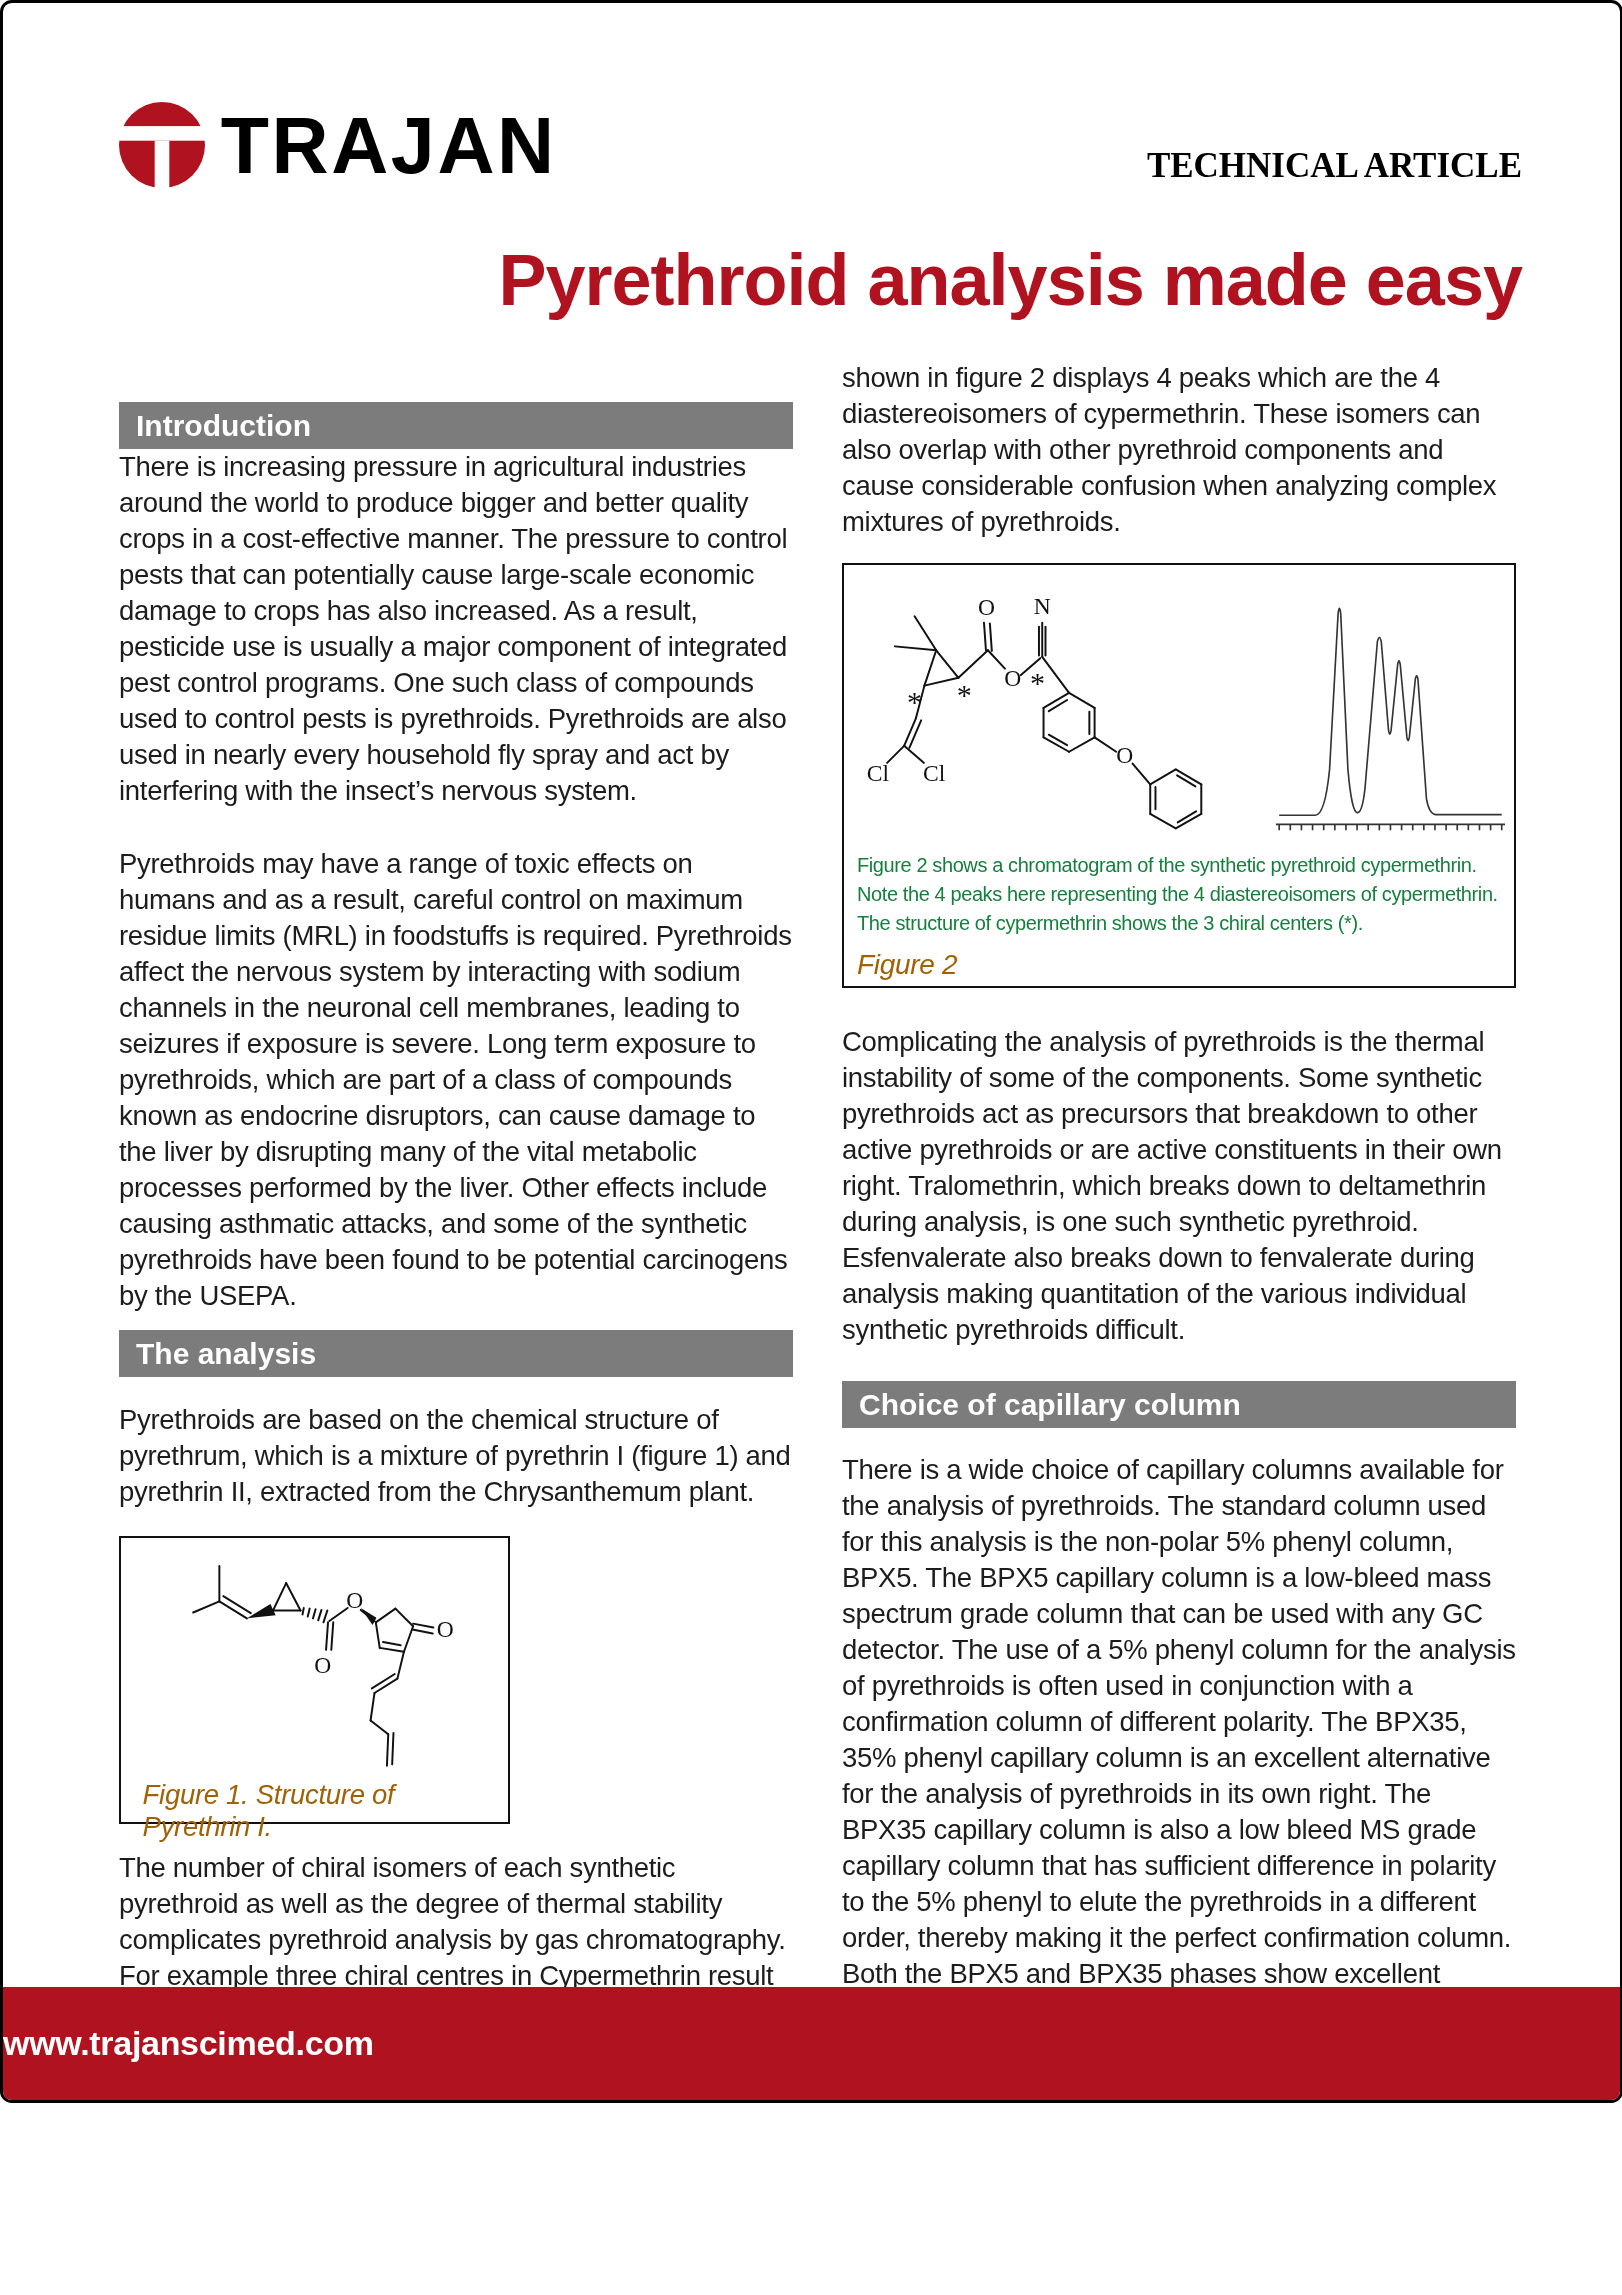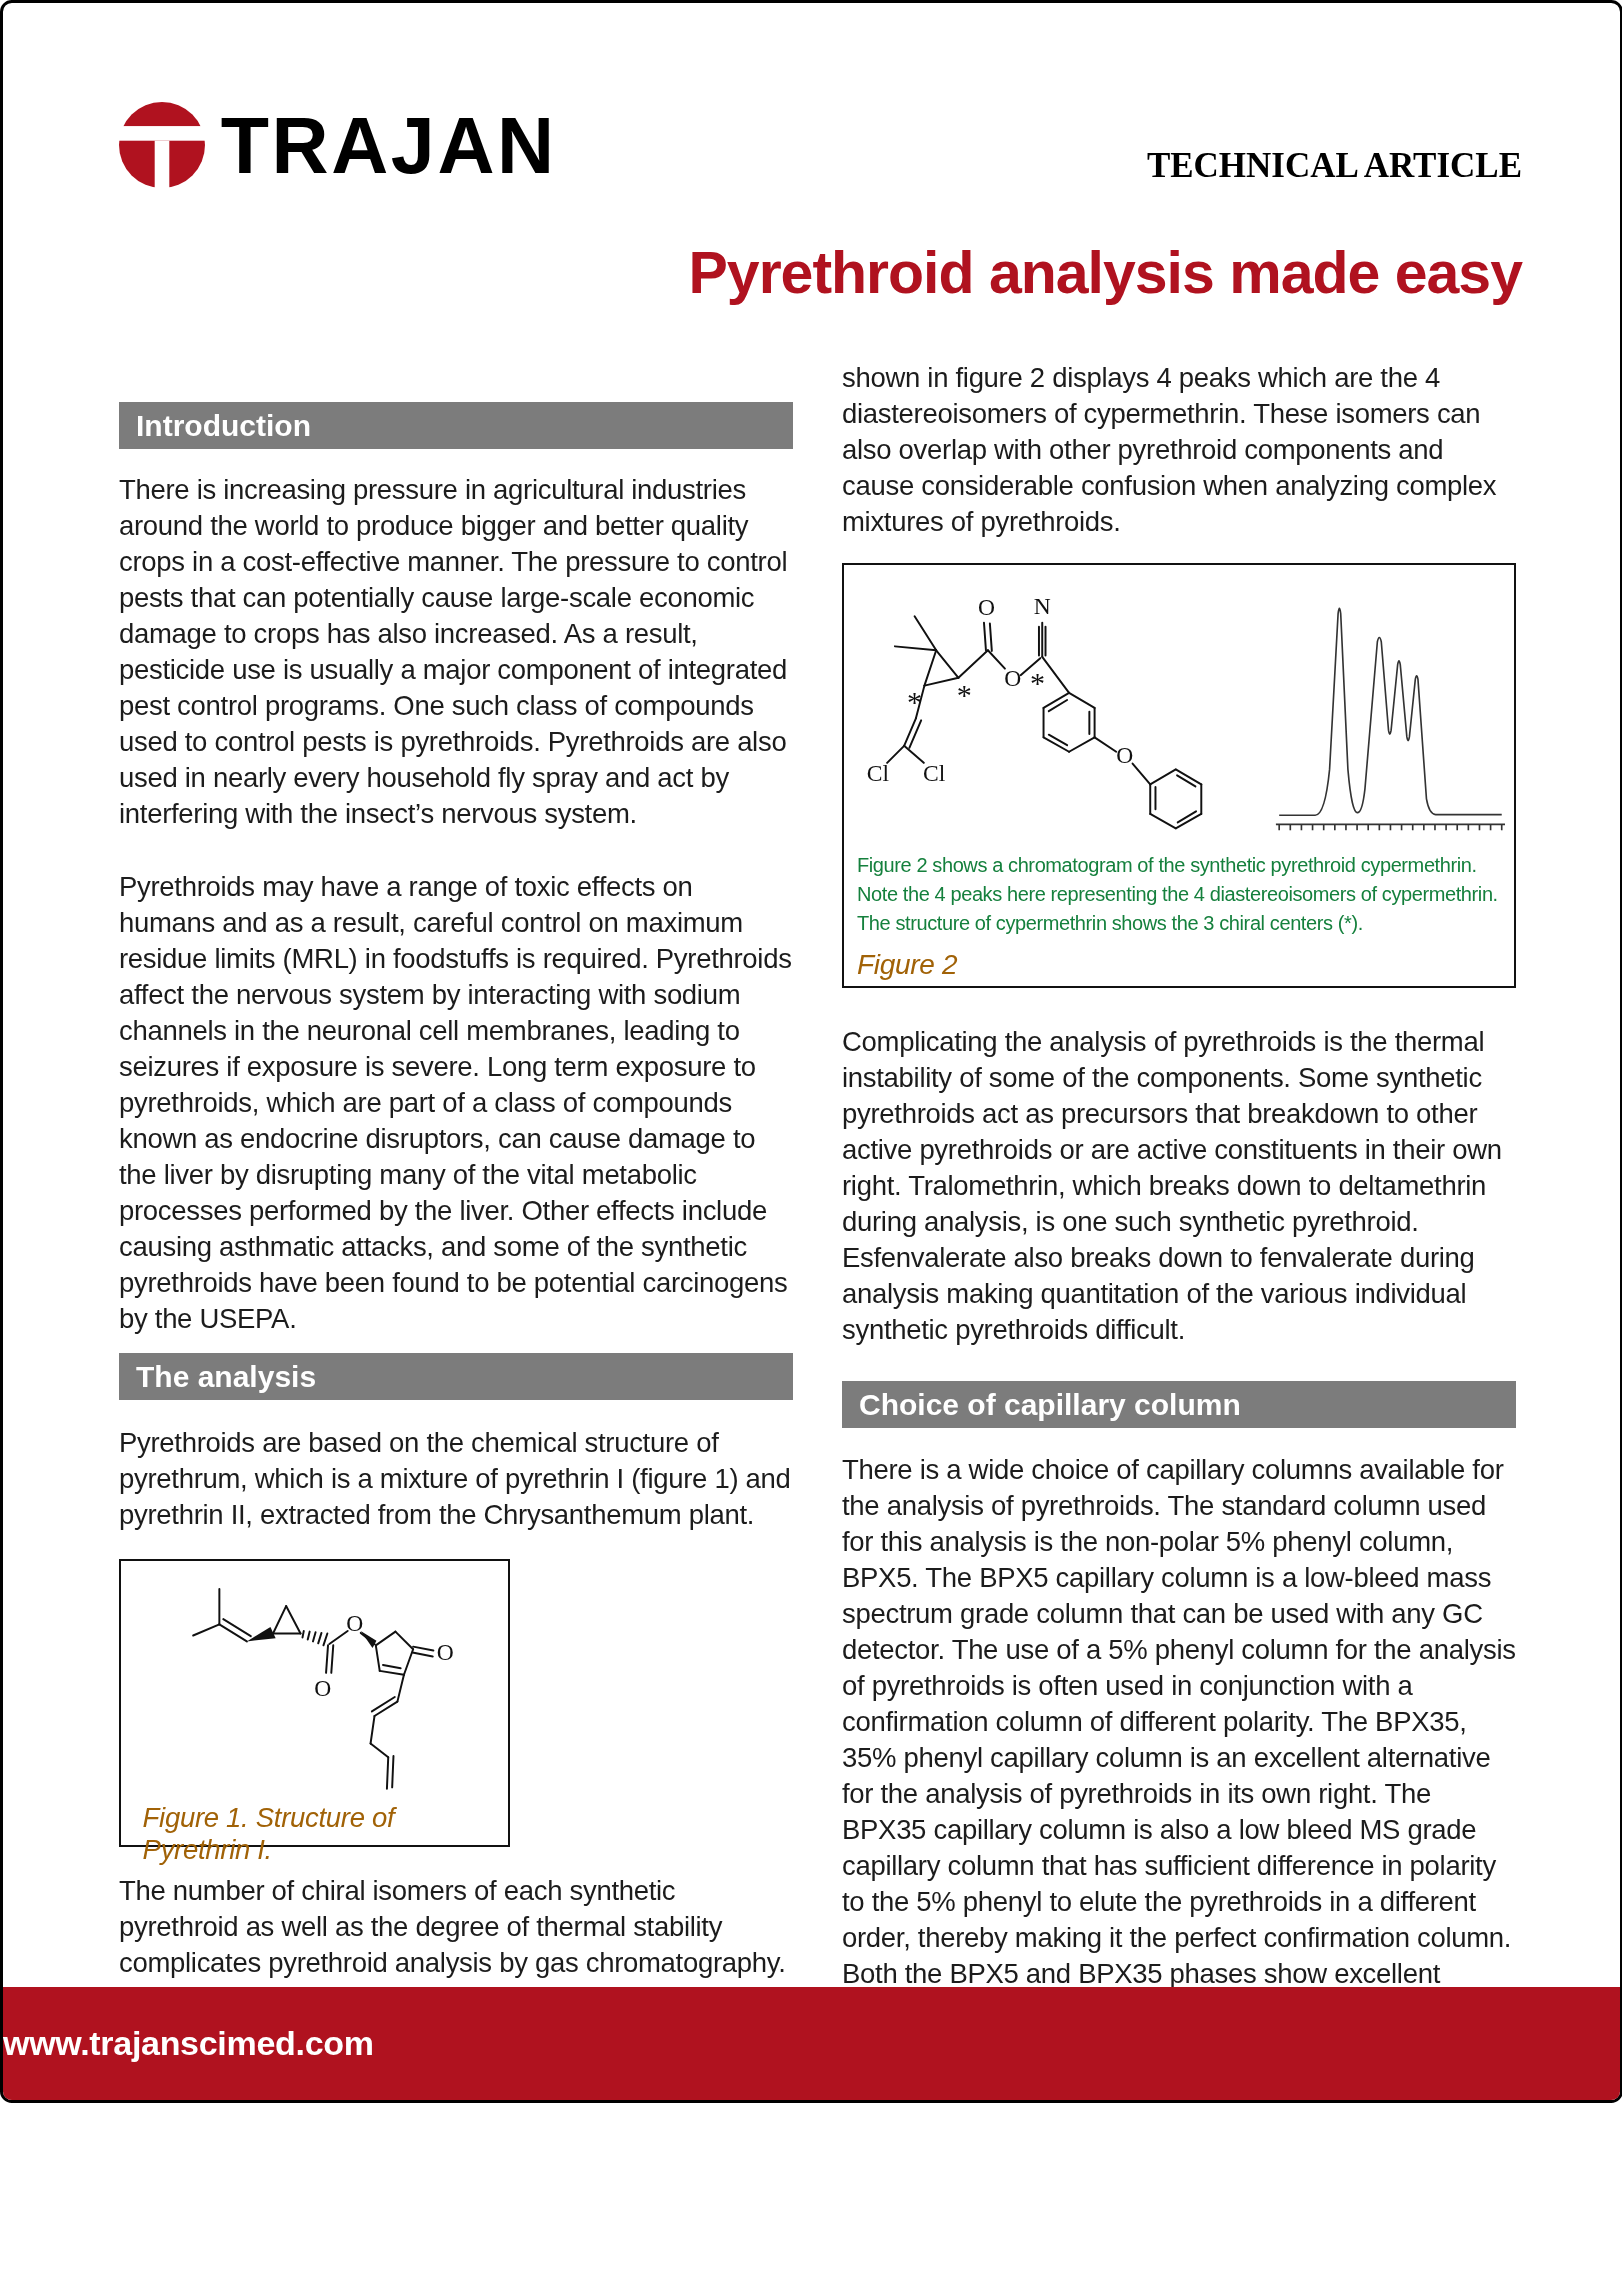--- a/index.html
+++ b/index.html
@@ -20,37 +20,37 @@
   .wordmark{
     margin-left:15.7px;margin-top:3.9px;
     font-size:79px;font-weight:700;letter-spacing:2.6px;color:#000;line-height:1;
   }
   .doc-type{
     position:absolute;right:98px;top:143px;
     font-size:35px;font-weight:700;color:#000;text-align:right;letter-spacing:0px;font-family:Liberation Serif, serif;
   }
   .title{
     position:absolute;right:98px;top:236px;
-    font-size:59px;font-weight:700;letter-spacing:-1px;
+    font-size:72px;font-weight:700;letter-spacing:-1px;
     color:#B0121F;text-align:right;
   }
   
   .col{position:absolute;width:674px;}
   .col-left{left:116px;top:359px;}
   .col-right{left:839px;top:357px;}
   .section-bar{
     background:#7C7C7C;height:47px;line-height:47px;
     color:#fff;font-size:30px;font-weight:700;padding-left:17px;
     box-sizing:border-box;
     margin-top:40px;
   }
   .body-p{
     font-size:27.5px;line-height:36px;letter-spacing:-0.3px;margin:0;color:#1c1c1c;
   }
-  .col-left .p1{margin-top:23px;}
+  .col-left .p1{}
   .col-left .p2{margin-top:37px;}
   .col-left .bar2{margin-top:16.4px;}
   .col-left .p3{margin-top:25px;}
   .col-left .fig1{margin-top:26px;}
   .col-left .p4{margin-top:26px;}
   .col-right .figbox2{margin-top:23px;}
   .col-right .p2{margin-top:36px;}
   .col-right .bar{margin-top:33px;}
   .col-right .p3{margin-top:23.6px;}
   

